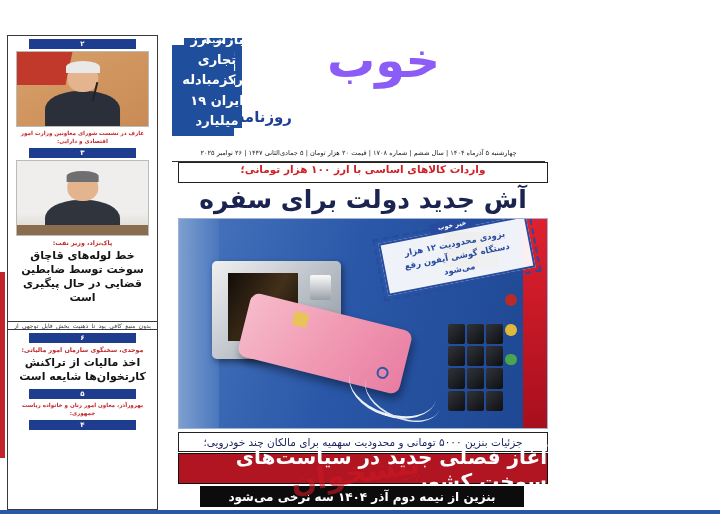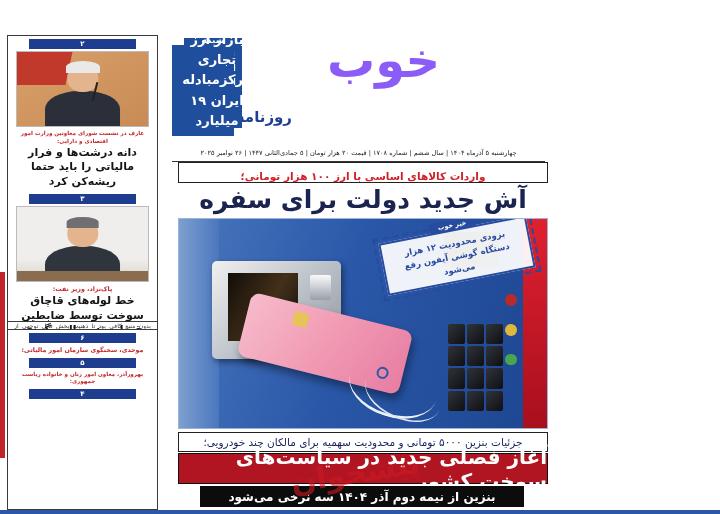--- a/index.html
+++ b/index.html
@@ -25,21 +25,21 @@
   #logo { position:absolute; top:30px; right:280px; width:210px; text-align:right;
           font-size:48px; font-weight:bold; color:#8b5cf6; line-height:1.25; letter-spacing:-2px; }
   #logo-prefix { position:absolute; top:108px; right:428px; font-size:15px; font-weight:bold; color:#1e3f96; }
   #edition { position:absolute; top:92px; right:482px; width:48px; text-align:center; color:#1c3a7e; font-size:6.5px; font-weight:bold; }
   #edition .rule { height:1px; background:#1c3a7e; margin:2px 2px; }
   #dateline { position:absolute; top:141px; right:175px; left:172px; font-size:6.6px; color:#222;
               text-align:center; border-bottom:1.5px solid #333; padding-bottom:4px;margin-top:8px; }
 
   
   #kicker-box { position:absolute; top:162px; right:172px; left:178px; height:21px; border:1.5px solid #222;
-                display:flex; align-items:flex-end; justify-content:center; }
+                display:flex; align-items:flex-start; justify-content:center; }
   #kicker-box span { color:#d12027; font-size:10.5px; font-weight:bold; }
   #lead-headline { position:absolute; top:185px; right:172px; left:178px; text-align:center;
                    font-size:25px; font-weight:bold; color:#1b2350; }
 
   
   #lead-photo { position:absolute; top:218px; right:172px; left:178px; height:211px; overflow:hidden;
                 background:linear-gradient(105deg,#4a77bd 0%,#2a57a8 45%,#1d4690 100%); border:1px solid #9fb3d6; }
   .ph-leftband { position:absolute; left:0; top:0; width:11%; height:100%; background:linear-gradient(90deg,#7d9fd0,#4a77bd); }
   .ph-plate { position:absolute; left:9%; top:20%; width:35%; height:47%; border-radius:5px;
               background:linear-gradient(135deg,#f0f0f0,#b9bfc7 55%,#8e949c); box-shadow:2px 3px 6px rgba(0,0,0,.45); }
@@ -250,39 +250,39 @@
     <div>
       <span class="tab">۲</span>
       <div class="mini-photo aref-bg">
         <div class="aref-red"></div>
         <div class="person" style="background:#2b2f3a;"></div>
         <div class="head"></div>
         <div class="hair-white"></div>
         <div class="mic" style="right:40%;"></div>
       </div>
       <div class="cap" style="font-size:5.6px;">عارف در نشست شورای معاونین وزارت امور اقتصادی و دارایی:</div>
-      <div class="hl">دانه درشت‌ها و فرار مالیاتی را باید حتما ریشه‌کن کرد</div>
     </div>
     <div>
       <span class="tab">۳</span>
       <div class="mini-photo pak-bg">
         <div class="person" style="background:#30343c;"></div>
         <div class="head"></div>
         <div class="hair-grey"></div>
         <div class="desk"></div>
       </div>
       <div class="cap">پاک‌نژاد، وزیر نفت:</div>
       <div class="hl">خط لوله‌های قاچاق سوخت توسط ضابطین قضایی در حال پیگیری است</div>
     </div>
   </div>
 
   <div class="box" id="rc-b">
     <div>
       <span class="tab">۶</span>
       <div class="cap">موحدی، سخنگوی سازمان امور مالیاتی:</div>
+      <div class="hl">اخذ مالیات از تراکنش کارتخوان‌ها شایعه است</div>
     </div>
     <div>
       <span class="tab">۵</span>
       <div class="cap" style="font-size:5.6px;">بهروزآذر، معاون امور زنان و خانواده ریاست جمهوری:</div>
     </div>
     <div>
       <span class="tab">۴</span>
     </div>
   </div>
 

